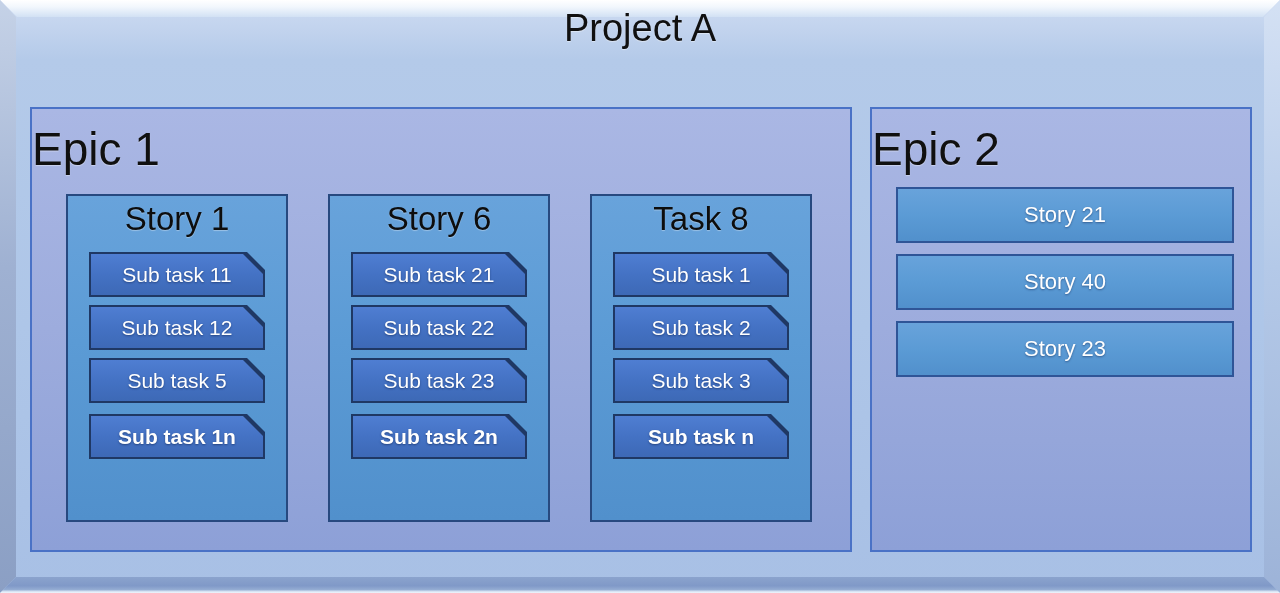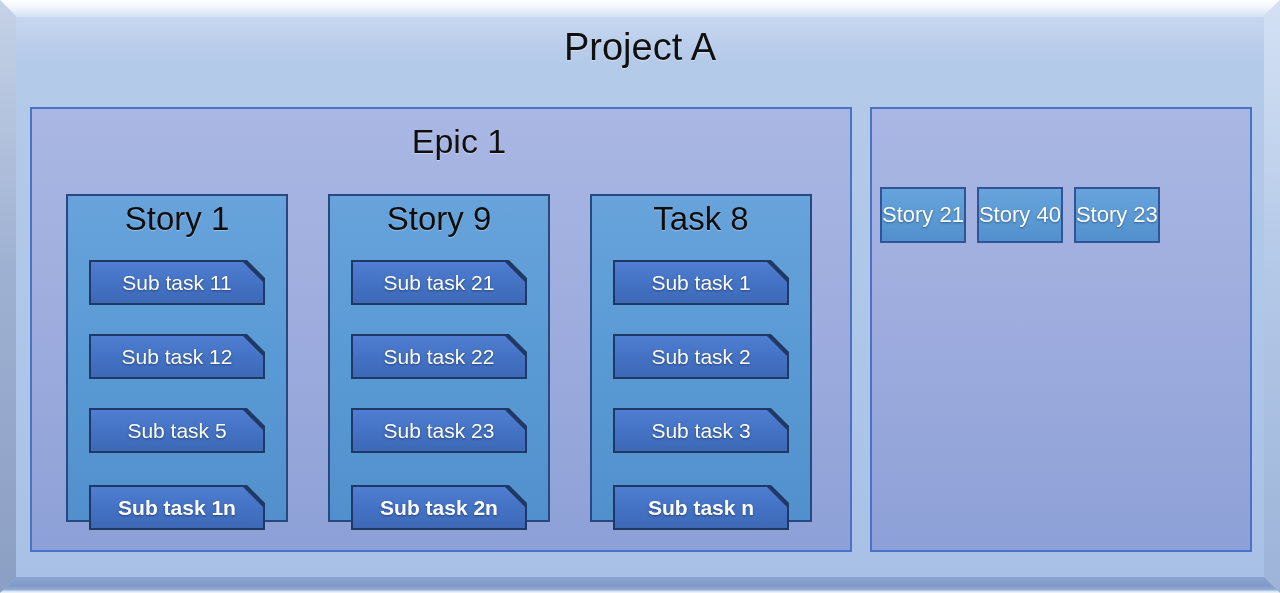--- a/index.html
+++ b/index.html
@@ -35,64 +35,63 @@
     clip-path: polygon(100% 0, 100% 100%, 0 calc(100% - 16px), 0 17px);
   }
   .edge-bottom {
     bottom: 0; left: 0; right: 0; height: 16px;
     background: linear-gradient(180deg, #8ba3cd 0%, #8099c8 55%, #93abd2 78%, #dde9f7 92%, #eef4fb 100%);
     clip-path: polygon(16px 0, calc(100% - 16px) 0, 100% 100%, 0 100%);
   }
 
   
   .project-title {
-    position: absolute; top: 26px; left: 0; right: 0;
+    position: absolute; top: 7px; left: 0; right: 0;
     text-align: center;
     font-size: 38px;
     color: #101010;
     text-shadow: 0 1px 1px rgba(255,255,255,0.45);
   }
 
   
   .epic {
     position: absolute; top: 107px; height: 445px;
     background: linear-gradient(180deg, #aab7e4 0%, #9dacdd 50%, #8da0d7 100%);
     border: 2px solid #4a72c6;
   }
   .epic-1 { left: 30px;  width: 822px; }
   .epic-2 { left: 870px; width: 382px; }
   .epic-title {
     padding-top: 13px;
-    text-align: center;
-    font-size: 34px;
+    text-align: left;
+    font-size: 46px;
     color: #101010;
     text-shadow: 0 1px 1px rgba(255,255,255,0.4);
-    padding-left: 36px;
   }
 
   
   .groups {
     position: absolute; top: 85px; left: 34px; right: 38px;
     display: flex; justify-content: space-between;
   }
   .group {
     width: 222px; height: 328px;
     background: linear-gradient(180deg, #68a3db 0%, #5b9bd5 45%, #5190cc 100%);
     border: 2px solid #27497f;
     display: flex; flex-direction: column; align-items: center;
   }
   .group-title {
     font-size: 33px;
     margin-top: 4px;
     color: #0d0d0d;
     text-shadow: 0 1px 1px rgba(255,255,255,0.35);
   }
   .chips {
-    margin-top: 22px;
-    display: flex; flex-direction: column; gap: 29px;
+    margin-top: 14px;
+    display: flex; flex-direction: column; gap: 8px;
     align-items: center;
   }
   .chip {
     position: relative;
     width: 176px; height: 45px;
     background: #1f3864;
     clip-path: polygon(0 0, calc(100% - 18px) 0, 100% 18px, 100% 100%, 0 100%);
   }
   .chip:last-child { margin-top: 3px; font-weight: bold; }
   .chip-inner {
@@ -102,22 +101,22 @@
     display: flex; align-items: center; justify-content: center;
   }
   .chip-label {
     color: #ffffff;
     font-size: 21px;
     text-shadow: 0 1px 2px rgba(15,35,80,0.55);
   }
 
   
   .rows {
-    position: absolute; top: 78px; left: 8px; width: 338px;
-    display: flex; gap: 11px;
+    position: absolute; top: 78px; left: 24px; width: 338px;
+    display: flex; flex-direction: column; gap: 11px;
   }
   .row {
     height: 56px;
     background: linear-gradient(180deg, #68a3db 0%, #5b9bd5 50%, #5190cc 100%);
     border: 2px solid #2f5597;
     display: flex; align-items: center; justify-content: center;
   }
   .row-label {
     color: #ffffff;
     font-size: 22px;
@@ -160,21 +159,21 @@
             </div>
           <div class="chip">
               <div class="chip-inner">
                 <span class="chip-label">Sub task 1n</span>
               </div>
             </div>
         </div>
       </div>
 
       <div class="group">
-        <div class="group-title">Story 9</div>
+        <div class="group-title">Story 6</div>
         <div class="chips">
           <div class="chip">
               <div class="chip-inner">
                 <span class="chip-label">Sub task 21</span>
               </div>
             </div>
           <div class="chip">
               <div class="chip-inner">
                 <span class="chip-label">Sub task 22</span>
               </div>
@@ -215,20 +214,21 @@
                 <span class="chip-label">Sub task n</span>
               </div>
             </div>
         </div>
       </div>
 
     </div>
   </div>
 
   <div class="epic epic-2">
+    <div class="epic-title">Epic 2</div>
     <div class="rows">
       <div class="row">
           <span class="row-label">Story 21</span>
         </div>
       <div class="row">
           <span class="row-label">Story 40</span>
         </div>
       <div class="row">
           <span class="row-label">Story 23</span>
         </div>

